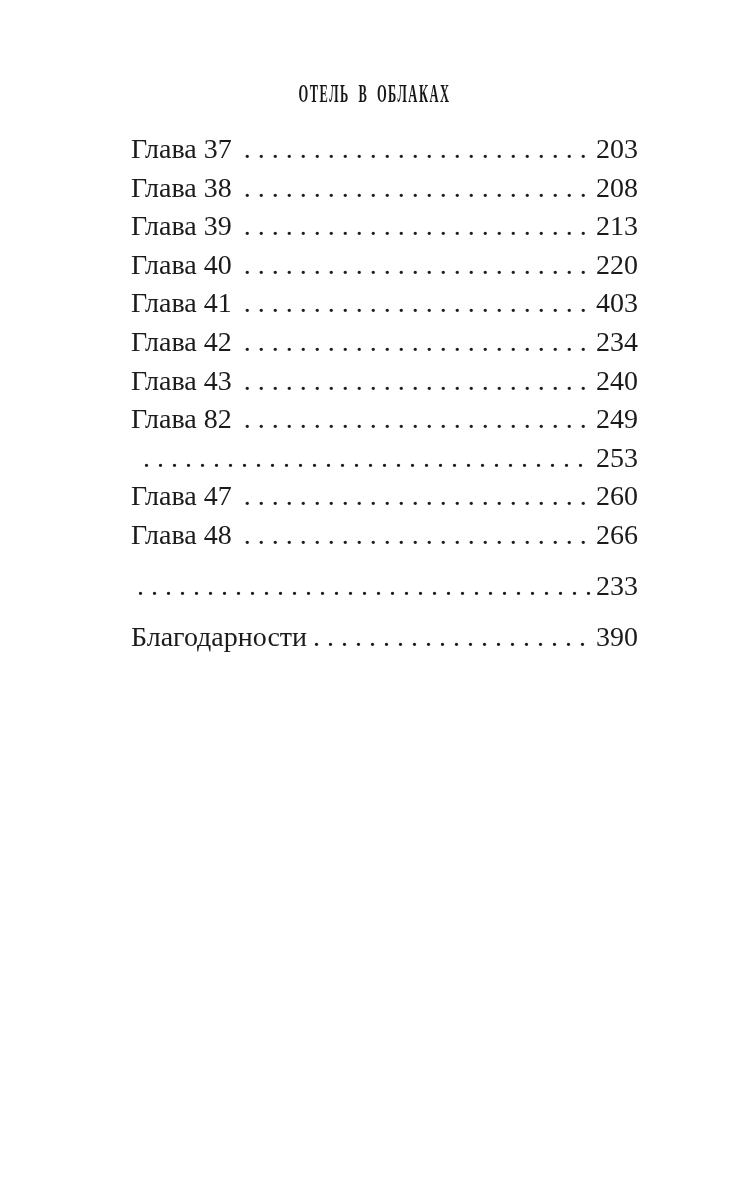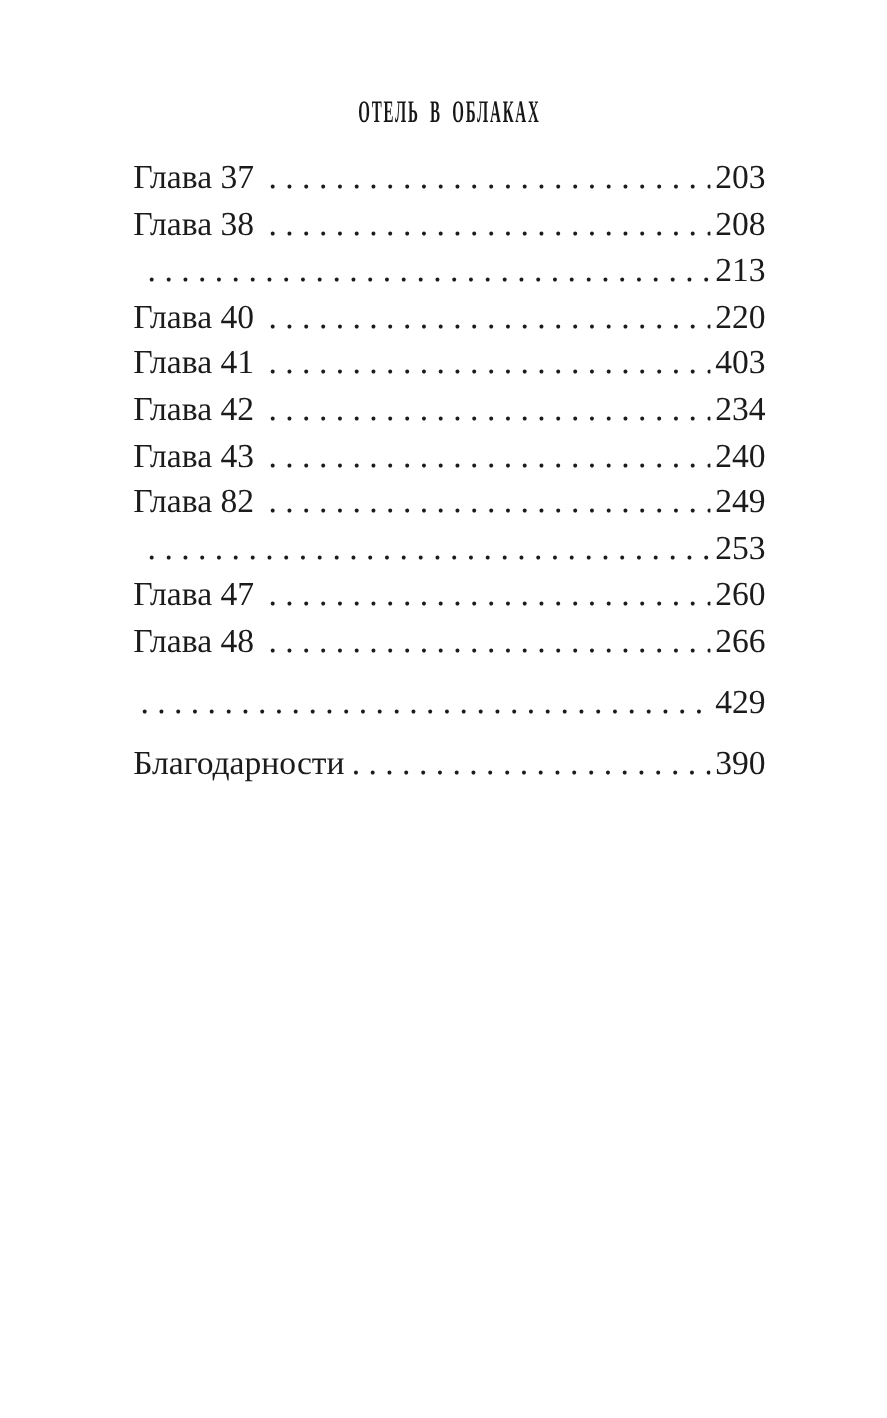--- a/index.html
+++ b/index.html
@@ -39,20 +39,21 @@
   .toc {
     margin-top: 24px;
     font-size: 28px;
   }
   .toc-row {
     display: flex;
     align-items: flex-start;
     height: 38.6px;
     line-height: 38.6px;
     white-space: nowrap;
+    margin-left: 20px;
   }
   .toc-row.section {
     margin-top: 12.5px;
   }
   .toc-label {
     flex: 0 0 auto;
   }
   .toc-leader {
     flex: 1 1 auto;
     overflow: hidden;
@@ -89,20 +90,21 @@
             <span class="toc-label">Глава 37</span>
             <span class="toc-leader"></span>
             <span class="toc-page">203</span>
           </div>
           <div class="toc-row">
             <span class="toc-label">Глава 38</span>
             <span class="toc-leader"></span>
             <span class="toc-page">208</span>
           </div>
           <div class="toc-row">
+            <span class="toc-label">Глава 39</span>
             <span class="toc-leader"></span>
             <span class="toc-page">213</span>
           </div>
           <div class="toc-row">
             <span class="toc-label">Глава 40</span>
             <span class="toc-leader"></span>
             <span class="toc-page">220</span>
           </div>
           <div class="toc-row">
             <span class="toc-label">Глава 41</span>
@@ -137,21 +139,21 @@
             <span class="toc-label">Глава 48</span>
             <span class="toc-leader"></span>
             <span class="toc-page">266</span>
           </div>
         </div>
 
       <div>
 
       <div class="toc-row section">
             <span class="toc-leader"></span>
-            <span class="toc-page">429</span>
+            <span class="toc-page">233</span>
           </div>
           <div class="toc-row section">
             <span class="toc-label">Благодарности</span>
             <span class="toc-leader"></span>
             <span class="toc-page">390</span>
           </div>
         </div>
 
     </div>
   </div>

